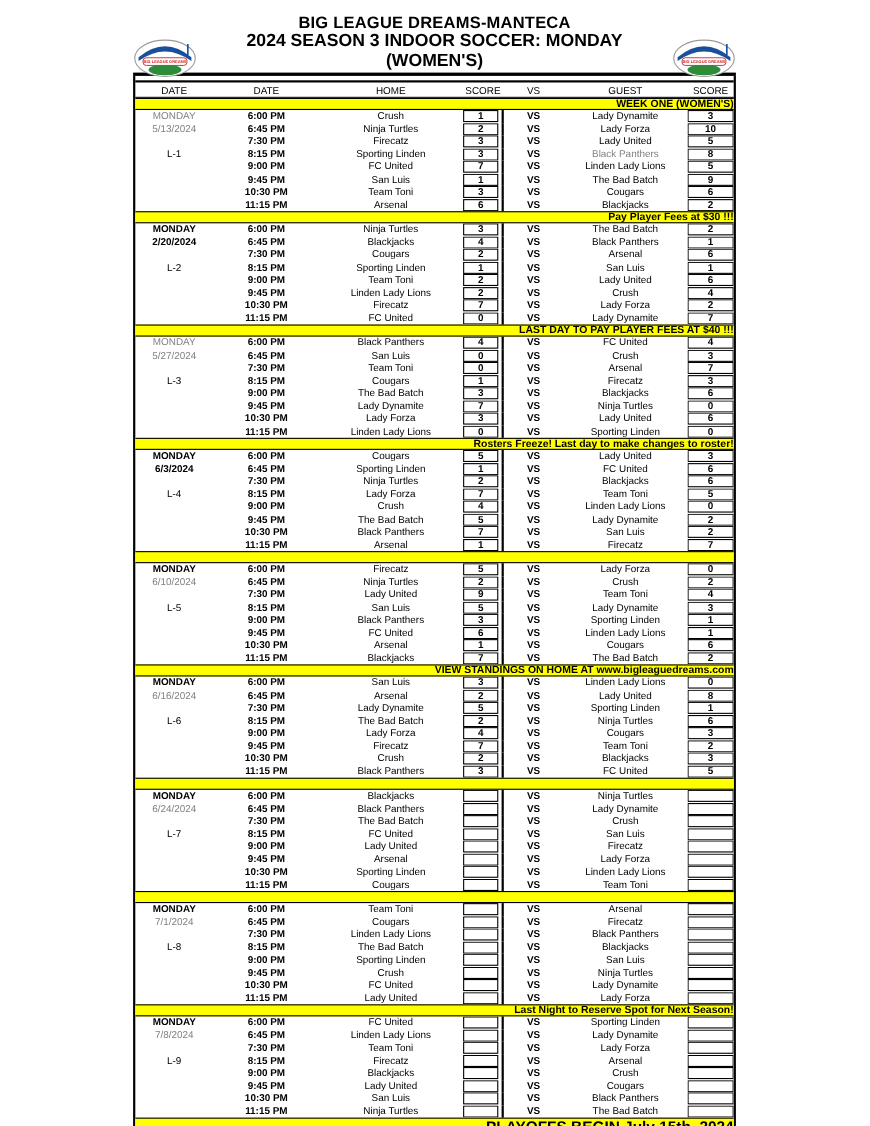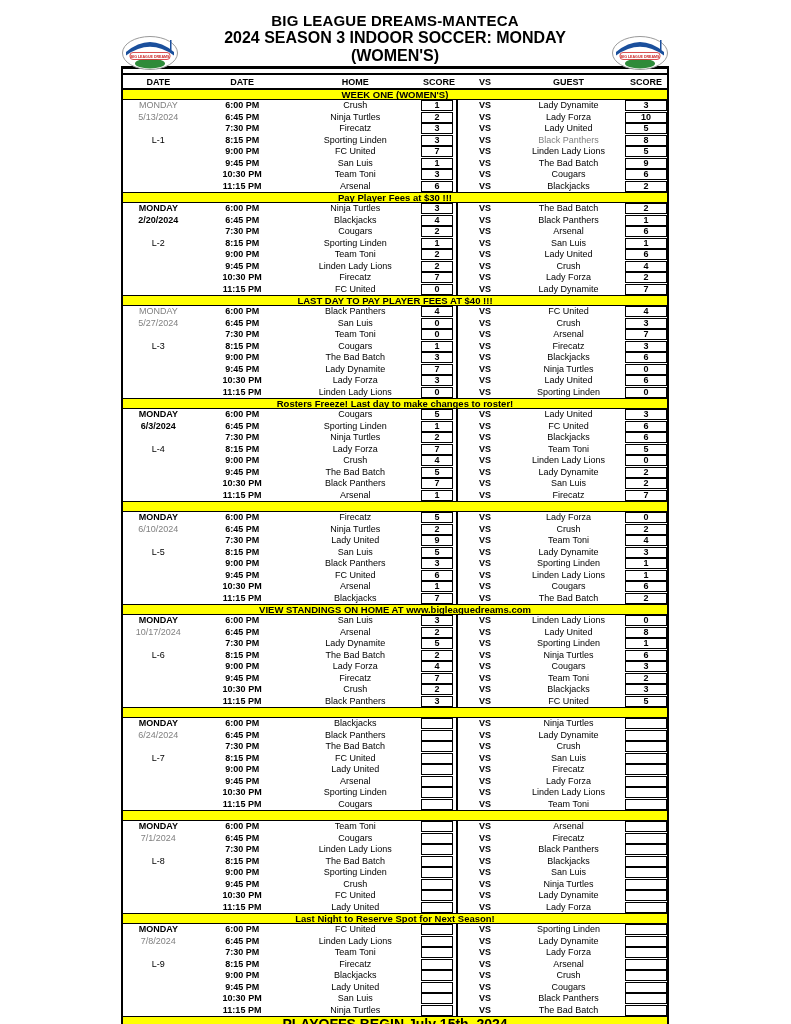--- a/index.html
+++ b/index.html
@@ -10,22 +10,22 @@
   
   .header{display:flex;align-items:flex-end;border-bottom:3px solid #000;padding-bottom:1px}
   .logo{width:58px;height:37px;flex:0 0 auto;margin-bottom:-7px}
   .titles{flex:1;text-align:center;padding-top:2px}
   .title{font-size:15px;font-weight:bold;letter-spacing:.2px}
   .subtitle{font-size:16px;font-weight:bold}
   
   .tbl{border-left:2px solid #000;border-right:2px solid #000;border-bottom:2px solid #000}
   .gap{height:6px;border-bottom:2px solid #000}
   .colhead,.row{display:grid;grid-template-columns:13% 17.8% 23.8% 7% 9.9% 20.8% 7.7%;text-align:center}
-  .colhead{height:14px;line-height:14px;font-size:9px;font-weight:bold;border-bottom:1px solid #000}
-  .banner{height:11px;line-height:10px;background:#FFFF00;border-top:1px solid #000;border-bottom:1px solid #000;text-align:center;font-weight:bold;font-size:9.5px;overflow:hidden}
+  .colhead{height:14px;line-height:14px;font-size:9px;font-weight:normal;border-bottom:1px solid #000}
+  .banner{height:11px;line-height:10px;background:#FFFF00;border-top:1px solid #000;border-bottom:1px solid #000;text-align:right;font-weight:bold;font-size:9.5px;overflow:hidden}
   .banner.final{height:15px;line-height:14px;font-size:14px}
   .row{height:11.5px;line-height:11.5px;font-size:9px}
   .cell{overflow:hidden;white-space:nowrap}
   .day{font-weight:bold}
   .date{font-weight:bold}
   .time{font-weight:bold}
   .vs{font-weight:bold}
   .muted{color:#808080;font-weight:normal}
   .scorecell{border-right:2px solid #000;padding:0 3px 0 1px;display:flex;align-items:center}
   .scorecell2{padding:0;display:flex;align-items:center}
@@ -620,21 +620,21 @@
               <div class="cell scorecell">
                 <div class="scorebox">3</div>
               </div>
               <div class="cell vs">VS</div>
               <div class="cell team">Linden Lady Lions</div>
               <div class="cell scorecell2">
                 <div class="scorebox">0</div>
               </div>
             </div>
             <div class="row">
-              <div class="cell date muted">10/17/2024</div>
+              <div class="cell date muted">6/16/2024</div>
               <div class="cell time">6:45 PM</div>
               <div class="cell team">Arsenal</div>
               <div class="cell scorecell">
                 <div class="scorebox">2</div>
               </div>
               <div class="cell vs">VS</div>
               <div class="cell team">Lady United</div>
               <div class="cell scorecell2">
                 <div class="scorebox">8</div>
               </div>

